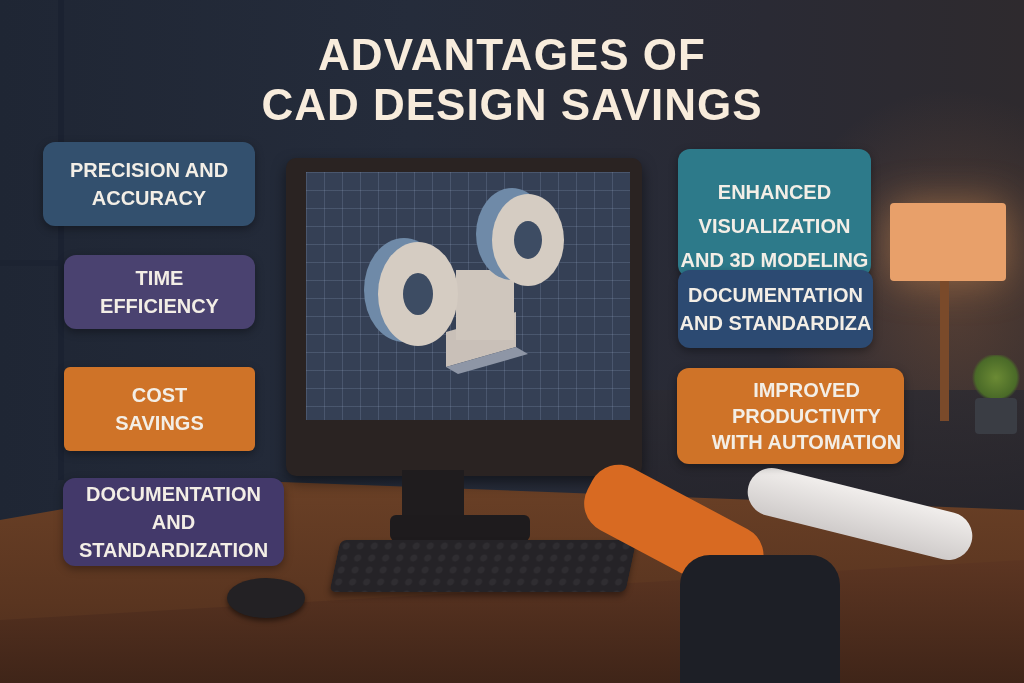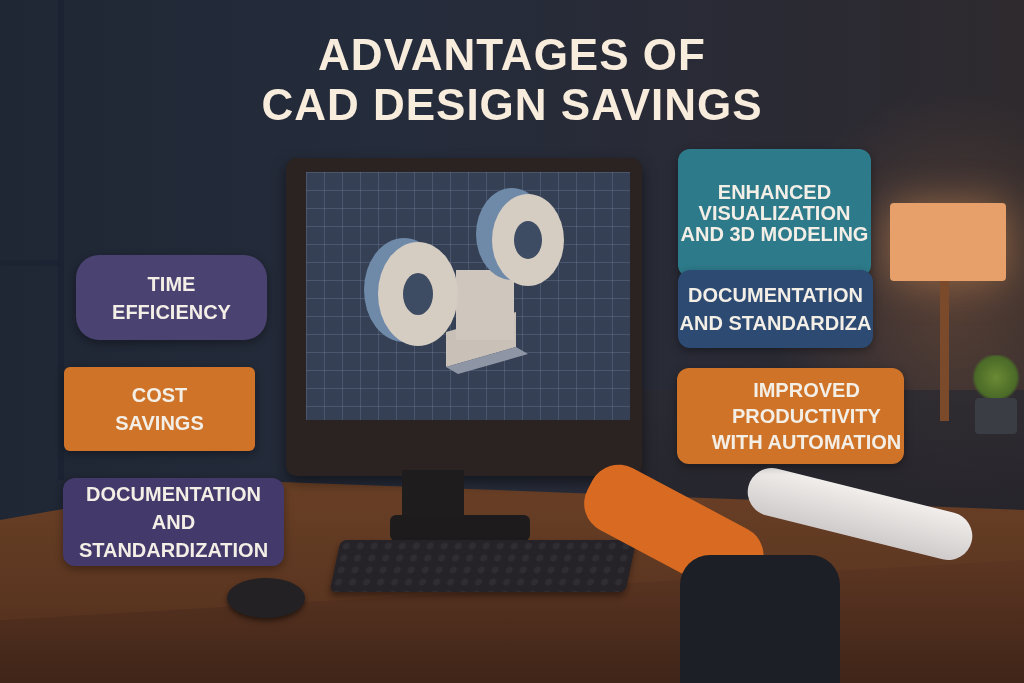--- a/index.html
+++ b/index.html
@@ -95,34 +95,38 @@
   </div>
   <div class="stand-neck"></div>
   <div class="stand-base"></div>
 
   <div class="keyboard"></div>
   <div class="mouse"></div>
   <div class="scroll"></div>
   <div class="arm"></div>
   <div class="chair"></div>
 
-  <div class="card" style="left:76px; top:255px; width:191px; height:85px; background:#4a4270;border-radius:23px;">
+  <div class="card" style="left:43px; top:142px; width:212px; height:84px; background:#33506e;">
+    <span>PRECISION AND
+ACCURACY</span>
+  </div>
+  <div class="card" style="left:64px; top:255px; width:191px; height:74px; background:#4a4270;">
     <span>TIME
 EFFICIENCY</span>
   </div>
   <div class="card" style="left:64px; top:367px; width:191px; height:84px; background:#cf7328;border-radius:6px;">
     <span>COST
 SAVINGS</span>
   </div>
   <div class="card" style="left:63px; top:478px; width:221px; height:88px; background:#43396a;">
     <span>DOCUMENTATION
 AND STANDARDIZATION</span>
   </div>
 
-  <div class="card" style="left:678px; top:149px; width:193px; height:128px; background:#2d7a8a; line-height:21px;">
+  <div class="card" style="left:678px; top:149px; width:193px; height:128px; background:#2d7a8a; line-height:34px;align-items:flex-end;">
     <span>ENHANCED
 VISUALIZATION
 AND 3D MODELING</span>
   </div>
   <div class="card" style="left:678px; top:270px; width:195px; height:78px; background:#2c4a72;">
     <span>DOCUMENTATION
 AND STANDARDIZA</span>
   </div>
   <div class="card" style="left:677px; top:368px; width:195px; height:96px; background:#cf7328; line-height:26px;padding-left:32px;">
     <span>IMPROVED

